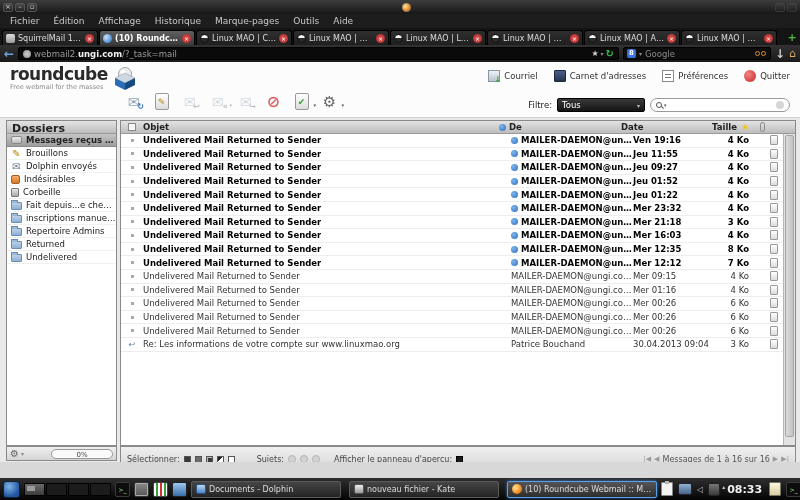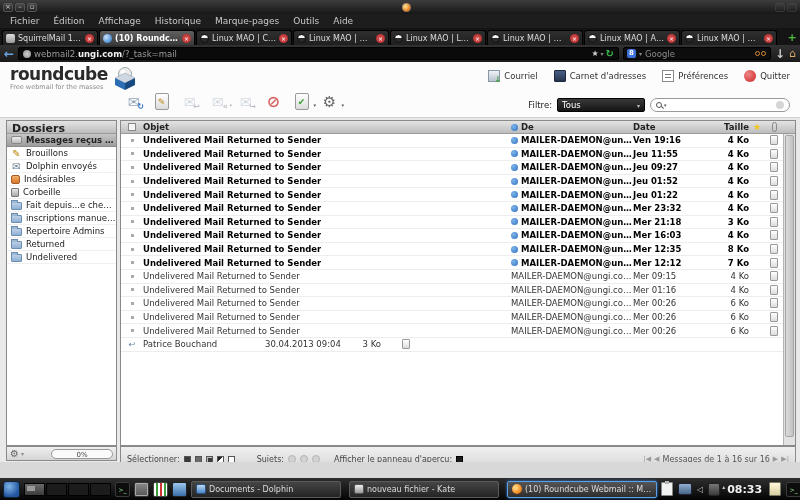--- a/index.html
+++ b/index.html
@@ -129,21 +129,21 @@
   .ic-trash { background:linear-gradient(#e6e6e6,#a8a8a8); border:1px solid #777; height:9px; width:8px; border-radius:1px; }
   .ic-folder { position:relative; background:linear-gradient(#bcd0e8,#8fb0d4); border:1px solid #6a8db0;
     height:8px; width:11px; border-radius:1px; margin-top:2px; }
   .ic-folder::before { content:""; position:absolute; top:-3px; left:-1px; width:5px; height:2px;
     background:#9db8d2; border:1px solid #6a8db0; border-bottom:none; }
 
   
   .maillist { position:absolute; left:120px; top:58px; right:4px; height:326px; background:#fff;
     border:1px solid #8a8a8a; overflow:hidden; }
   .list-header { height:13px; background:linear-gradient(#e3e3e3,#bdbdbd); border-bottom:1px solid #9a9a9a;
-    display:flex; align-items:center; font-size:8.5px; font-weight:bold; color:#222; padding-right:12px; }
+    display:flex; align-items:center; font-size:8.5px; font-weight:bold; color:#222; padding-right:24px; }
   .col-check { width:22px; display:flex; justify-content:center; }
   .check-icon { width:8px; height:8px; border:1px solid #888; background:#f5f5f5; font-size:6px; line-height:7px;
     text-align:center; color:#666; }
   .col-subject { flex:1; display:flex; align-items:center; gap:4px; overflow:hidden; }
   .col-from { width:122px; display:flex; align-items:center; gap:3px; overflow:hidden; }
   .col-date { width:76px; }
   .col-size { width:40px; text-align:right; }
   .col-star { width:16px; text-align:center; }
   .col-clip { width:18px; display:flex; justify-content:center; }
   .dot { width:7px; height:7px; border-radius:50%;
@@ -774,20 +774,23 @@
             <span class="col-star"></span>
             <span class="col-clip">
               <span class="doc-icon"></span>
             </span>
           </div>
 
           <div class="mrow replied">
             <span class="col-check" style="justify-content:center;">
               <span class="reply-ind">↩</span>
             </span>
+            <span class="col-subject">
+              <span class="subj-text">Re: Les informations de votre compte sur www.linuxmao.org</span>
+            </span>
             <span class="col-from">
               <span class="from-text">Patrice Bouchand</span>
             </span>
             <span class="col-date">30.04.2013 09:04</span>
             <span class="col-size">3 Ko</span>
             <span class="col-star"></span>
             <span class="col-clip">
               <span class="doc-icon"></span>
             </span>
           </div>

